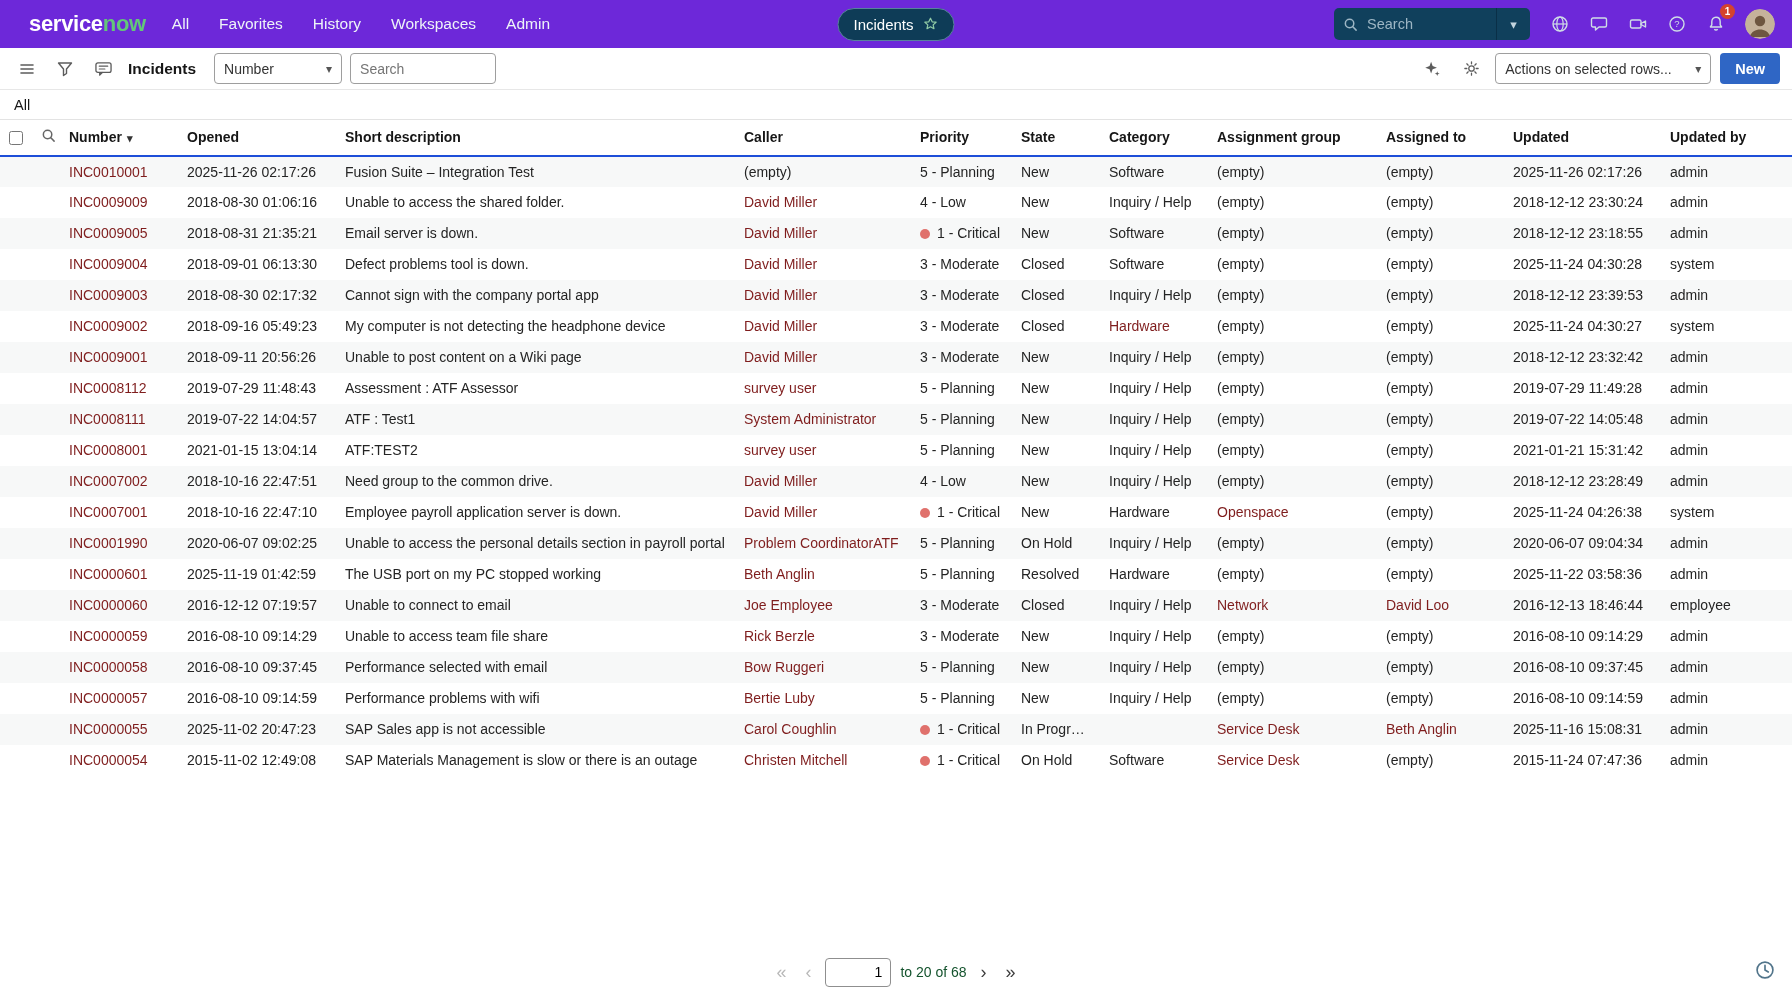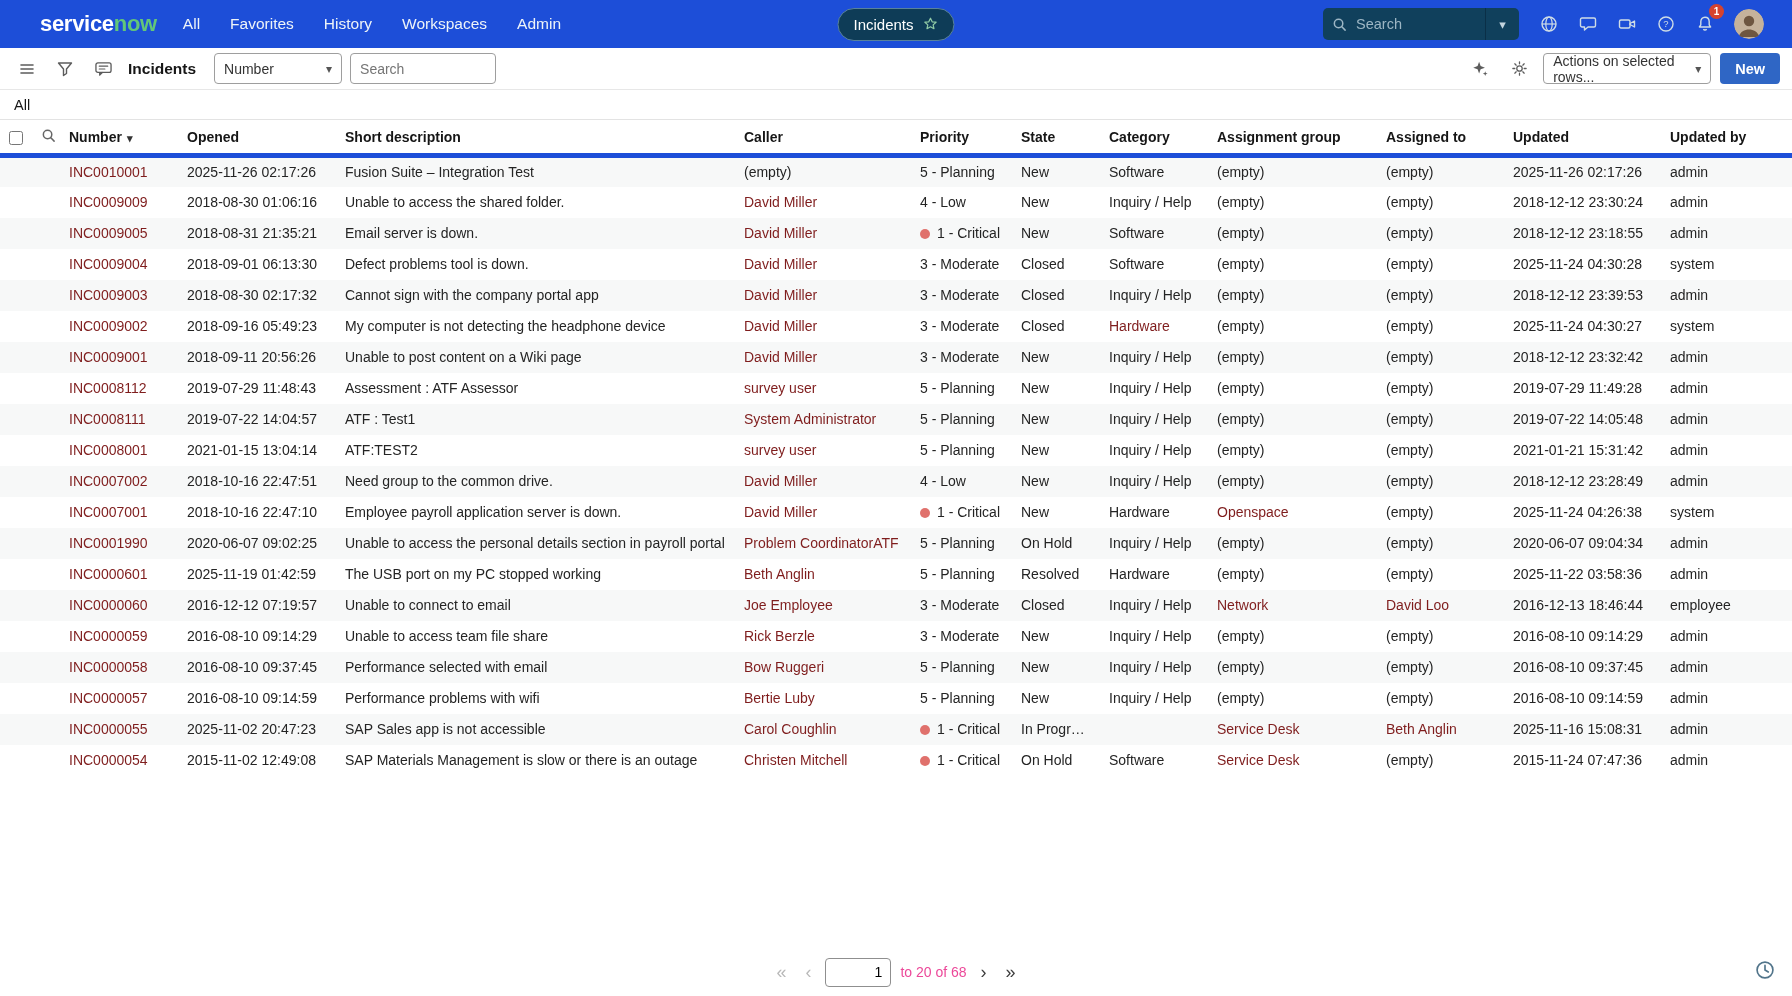--- a/index.html
+++ b/index.html
@@ -1,21 +1,21 @@
 <!DOCTYPE html>
 <html><head>
 <meta charset="utf-8">
 <style>
   *{box-sizing:border-box}
   html,body{margin:0;padding:0}
   body{width:1792px;height:996px;font-family:"Liberation Sans",sans-serif;background:#fff;overflow:hidden;color:#242424}
   .app{display:flex;flex-direction:column;height:996px}
 
   
-  .topnav{height:48px;background:#1d4ed8;display:flex;align-items:center;padding:0 28px;position:relative;flex:none}
+  .topnav{height:48px;background:#6d28d9;display:flex;align-items:center;padding:0 17px;position:relative;flex:none}
   .logo{font-size:22px;font-weight:700;color:#fff;letter-spacing:-.3px;margin:0 26px 0 12px;cursor:pointer;white-space:nowrap}
   .logo .now{color:#63c779}
   .nav-items{display:flex;gap:30px}
   .nav-item{color:#eef4f8;font-size:15.5px;text-decoration:none;cursor:pointer}
   .context-pill{position:absolute;left:50%;transform:translateX(-50%);display:flex;align-items:center;gap:9px;background:#0e3c57;border:1px solid #58829c;border-radius:17px;height:33px;padding:0 15px;color:#fff;font-size:15px;cursor:pointer}
   .nav-right{margin-left:auto;display:flex;align-items:center;gap:5px}
   .nav-search{display:flex;align-items:center;background:#10405c;border-radius:5px;height:32px;width:196px;padding-left:9px;margin-right:8px;color:#9db6c4}
   .nav-search input{background:transparent;border:0;outline:0;color:#e8eef2;font-size:14.5px;width:112px;margin-left:7px;font-family:inherit}
   .nav-search input::placeholder{color:#9db6c4}
   .search-caret{width:34px;height:32px;background:transparent;border:0;border-left:1px solid #0a2f47;color:#c3d4de;font-size:13px;cursor:pointer;margin-left:auto}
@@ -25,45 +25,45 @@
 
   
   .toolbar{height:42px;display:flex;align-items:center;padding:0 12px;gap:8px;border-bottom:1px solid #e7e7e7;flex:none;background:#fff}
   .ticon{width:30px;height:30px;display:flex;align-items:center;justify-content:center;color:#5c5c5c;cursor:pointer;border-radius:4px}
   .list-title{font-weight:700;font-size:15.5px;margin:0 10px 0 2px;color:#161616}
   .select{height:31px;border:1px solid #9e9e9e;border-radius:4px;background:#fff;display:flex;align-items:center;padding:0 9px;font-size:14px;color:#333;cursor:pointer}
   .select .sel-caret{margin-left:auto;font-size:12px;color:#555;padding-left:8px}
   .sel-column{width:128px}
   .tb-search{height:31px;width:146px;border:1px solid #9e9e9e;border-radius:4px;padding:0 9px;font-size:14px;font-family:inherit;color:#333;outline:none}
   .toolbar-right{margin-left:auto;display:flex;align-items:center;gap:9px}
-  .sel-actions{width:168px}
+  .sel-actions{width:216px}
   .btn-new{height:31px;background:#2f66c5;color:#fff;border:0;border-radius:4px;font-size:14.5px;font-weight:600;padding:0 15px;cursor:pointer;font-family:inherit}
 
   
   .breadcrumb-bar{height:29px;display:flex;align-items:center;padding:0 14px;font-size:14.5px;flex:none}
   .breadcrumb-all{cursor:pointer;color:#161616}
 
   
   .list-area{flex:1;overflow:hidden}
   table{border-collapse:collapse;table-layout:fixed;width:1792px;font-size:14px}
-  thead th{height:36px;text-align:left;font-weight:700;color:#161616;border-top:1px solid #e3e3e3;border-bottom:5px solid #1d4ed8;padding:0 9px;white-space:nowrap;cursor:pointer}
+  thead th{height:36px;text-align:left;font-weight:700;color:#161616;border-top:1px solid #e3e3e3;border-bottom:2px solid #1d4ed8;padding:0 9px;white-space:nowrap;cursor:pointer}
   thead th.icon-th{color:#666}
   tbody td{height:31px;padding:0 9px;white-space:nowrap;overflow:hidden;text-overflow:ellipsis}
   tbody tr:nth-child(odd){background:#f7f8f8}
   a.cell-link{color:#7f1d1d;text-decoration:none}
   .critical-dot{display:inline-block;width:10px;height:10px;border-radius:50%;background:#e0716c;margin-right:7px;vertical-align:-1px}
   .sort{font-size:11px;margin-left:5px;color:#333}
   input[type=checkbox]{width:14px;height:14px;margin:0;vertical-align:middle;cursor:pointer}
 
   
   .footer{height:48px;flex:none;display:flex;align-items:center;justify-content:center;gap:9px;position:relative}
   .pg{background:none;border:0;font-size:18px;line-height:1;color:#3d3d3d;cursor:pointer;padding:2px 5px;font-family:inherit}
   .pg-disabled{color:#b9b9b9}
   .pg-input{width:66px;height:29px;border:1px solid #8f8f8f;border-radius:4px;text-align:right;padding:0 8px;font-size:14px;font-family:inherit;outline:none}
-  .pg-range{font-size:14px;color:#ec4899}
+  .pg-range{font-size:14px;color:#14532d}
   .refresh{position:absolute;right:16px;top:11px;color:#51748a;cursor:pointer;display:flex}
 </style>
 </head>
 <body>
 
 <div class="app">
 
   <header class="topnav">
     <div class="logo">
       <span>service</span><span class="now">now</span>

